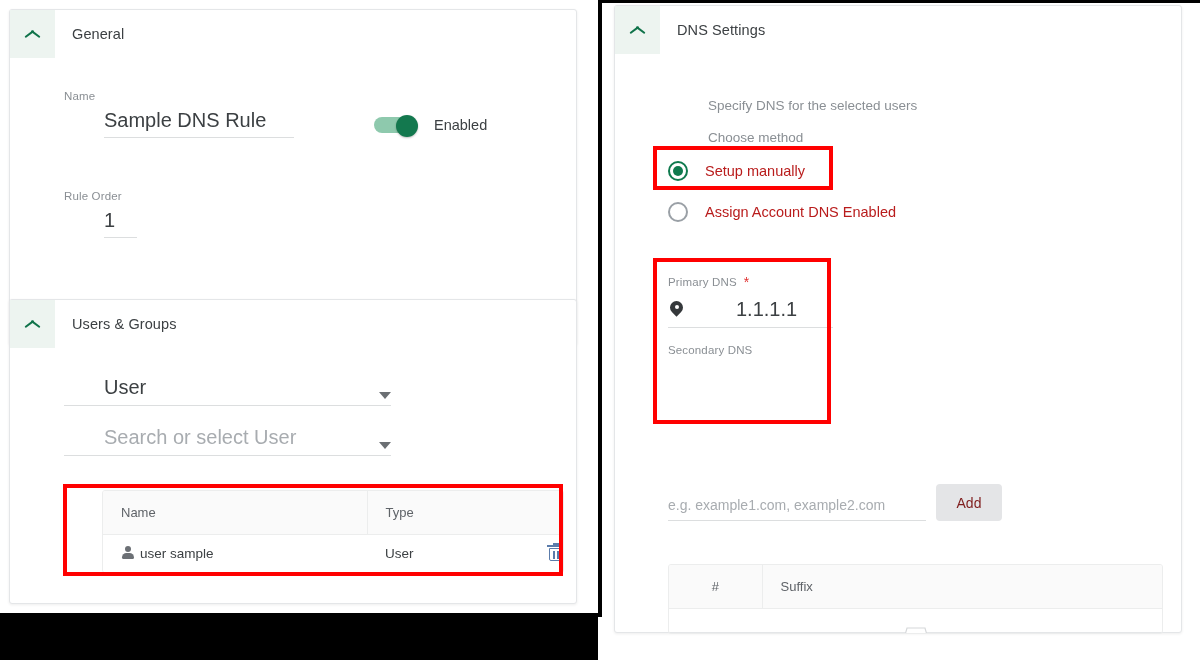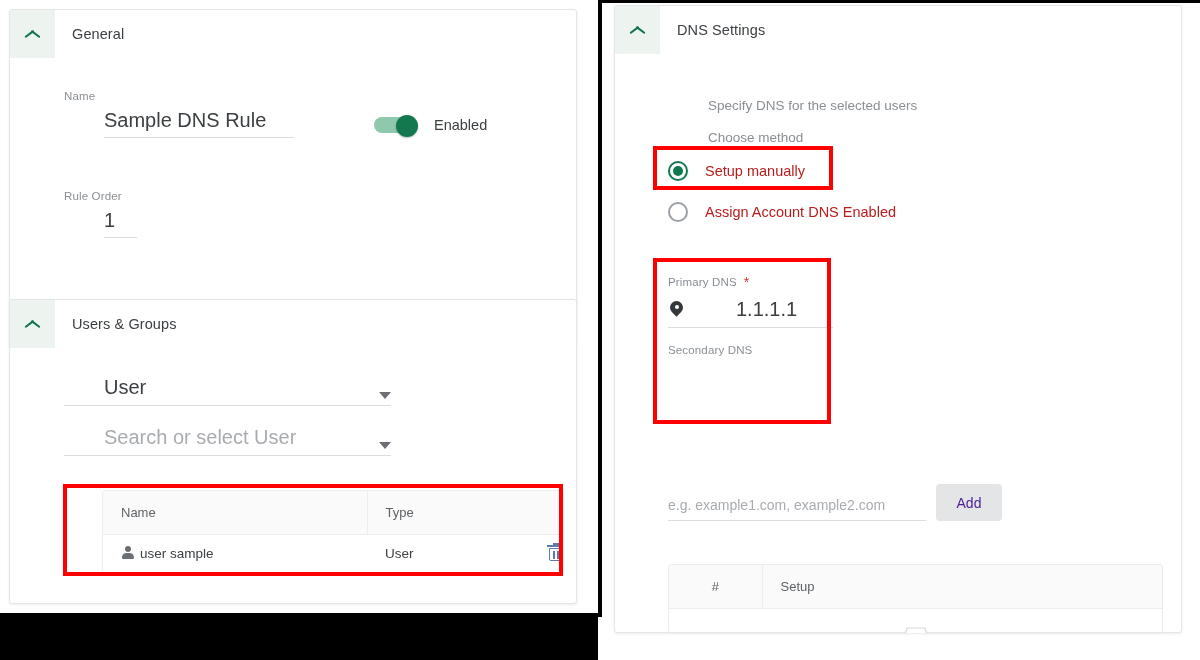--- a/index.html
+++ b/index.html
@@ -118,21 +118,21 @@
   }
 
   
   .hint { font-size: 13.5px; color: #8a8f94; margin-left: 40px; }
   .req  { color: #e03030; font-size: 14px; }
 
   
   .add-btn {
     width: 66px; height: 37px; background: #e4e5e7;
     border: none; border-radius: 4px;
-    font-size: 14px; color: #4c1d95;
+    font-size: 14px; color: #7f1d1d;
     font-family: "Liberation Sans", sans-serif;
     cursor: default;
   }
 
   
   .ph-input {
     border: none; outline: none; background: transparent;
     font-size: 14px; color: #15803d;
     font-family: "Liberation Sans", sans-serif;
     width: 100%; padding: 0 0 7px 0;
@@ -279,21 +279,21 @@
           <button class="add-btn">Add</button>
         </div>
       </div>
 
       <div style="position:absolute; left:53px; top:558px; width:495px;
                   border:1px solid #eceded; border-radius:3px; overflow:hidden; height:70px;">
         <table class="tbl">
           <thead>
             <tr>
               <th style="width:93px; text-align:center; padding-left:0;">#</th>
-              <th class="vsep">Setup</th>
+              <th class="vsep">Suffix</th>
             </tr>
           </thead>
         </table>
 
         <div class="empty-box" style="top:52px; width:60px; height:40px;">
           <svg width="60" height="40" viewBox="0 0 60 40">
             <path d="M14 36 L21 11 L39 11 L46 36 Z" fill="#ffffff" stroke="#d6d8da" stroke-width="1.2"></path>
             <rect x="12" y="31" width="14" height="8" fill="#ffffff" stroke="#d6d8da" stroke-width="1.2"></rect>
             <rect x="34" y="31" width="14" height="8" fill="#ffffff" stroke="#d6d8da" stroke-width="1.2"></rect>
           </svg>

